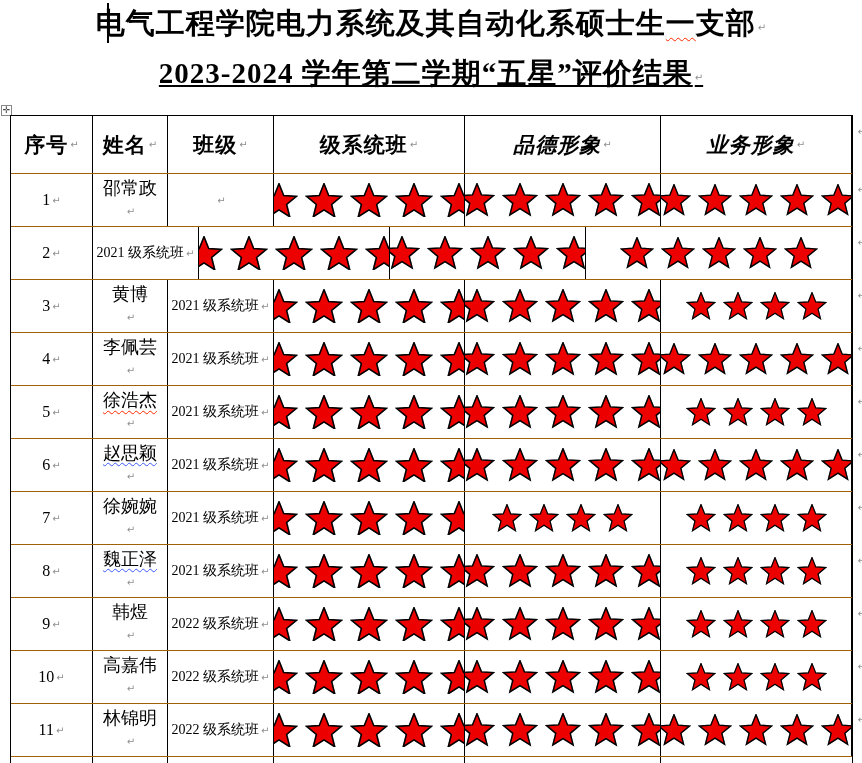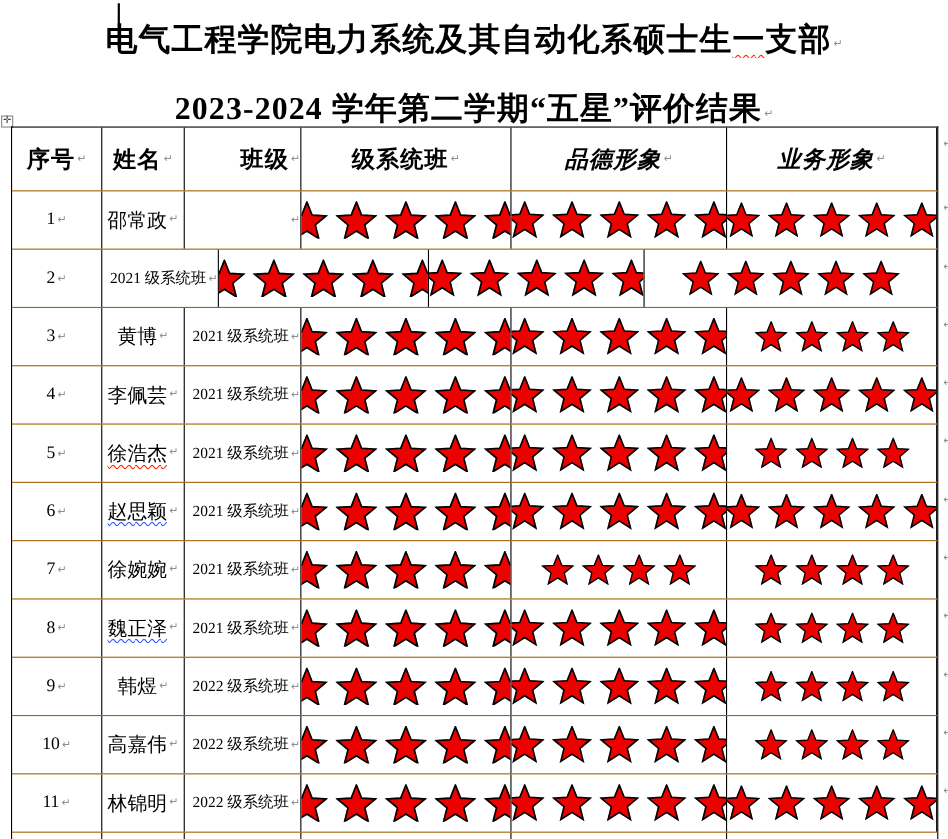--- a/index.html
+++ b/index.html
@@ -4,22 +4,22 @@
 <style>
   html,body{margin:0;padding:0;}
   body{
     width:862px;height:763px;position:relative;overflow:hidden;
     background:#ffffff;
     font-family:"Liberation Serif","DejaVu Serif",serif;
     color:#000;
   }
   
   .title-block{position:absolute;left:0;top:0;width:862px;text-align:center;}
-  .title-line{font-weight:bold;font-size:29px;line-height:46px;letter-spacing:1px;white-space:nowrap;margin-top:13px;}
-  .title-line.second{line-height:44px;}
+  .title-line{font-weight:bold;font-size:29px;line-height:46px;letter-spacing:1px;white-space:nowrap;}
+  .title-line.second{line-height:44px;text-decoration:underline;}
   .wavy-red{text-decoration:underline;text-decoration-style:wavy;text-decoration-color:#ff2a00;text-decoration-thickness:1px;text-underline-offset:4px;}
   .wavy-blue{text-decoration:underline;text-decoration-style:wavy;text-decoration-color:#3b5bff;text-decoration-thickness:1px;text-underline-offset:3px;font-family:Liberation Serif, serif;}
   .pilcrow{font-family:"DejaVu Sans",sans-serif;font-size:10px;color:#8f8f8f;font-weight:normal;margin-left:2px;vertical-align:2px;letter-spacing:0;}
   .cursor-bar{position:absolute;left:107px;top:3px;width:2px;height:40px;background:#000;}
   
   .move-handle{
     position:absolute;left:1px;top:105px;width:11px;height:11px;
     border:1px solid #888;background:#fff;
     display:flex;align-items:center;justify-content:center;
     font-family:"DejaVu Sans",sans-serif;font-size:9px;line-height:9px;color:#444;
@@ -34,25 +34,25 @@
   .t-row{display:flex;border-bottom:1px solid #a16207;position:relative;}
   .t-row.header{height:57px;}
   .t-row.data{height:52px;}
   .t-row.partial{height:13px;border-bottom:none;}
   .t-cell{
     box-sizing:border-box;border-right:1px solid #000;
     display:flex;align-items:center;justify-content:center;
     text-align:center;overflow:hidden;
   }
   .t-cell:last-child{border-right:none;}
-  .c0{width:82px;} .c1{width:75px;} .c2{width:106px;justify-content:flex-end;}
+  .c0{width:82px;} .c1{width:75px;} .c2{width:106px;}
   .c3{width:191px;} .c4{width:196px;font-style:italic;} .c5{width:192px;flex:1;font-style:italic;}
   .header .t-cell{font-weight:bold;font-size:21px;letter-spacing:1px;}
   .cell-no{font-size:16px;}
-  .cell-name{font-size:18px;line-height:24px;flex-wrap:wrap;padding:0 4px;}
+  .cell-name{font-size:18px;line-height:24px;flex-wrap:wrap;padding:0 4px;flex-direction:column;}
   .cell-name .nm{display:inline;}
   .cell-class{font-size:14px;}
   .stars{display:flex;align-items:center;justify-content:center;}
   .stars svg{display:block;margin:0 3.5px;filter:drop-shadow(0.5px 0.5px 0 #9a9a9a);}
   .row-mark{
     position:absolute;right:-14px;top:10px;
     font-family:"DejaVu Sans",sans-serif;font-size:10px;color:#8f8f8f;
   }
 </style>
 </head>

